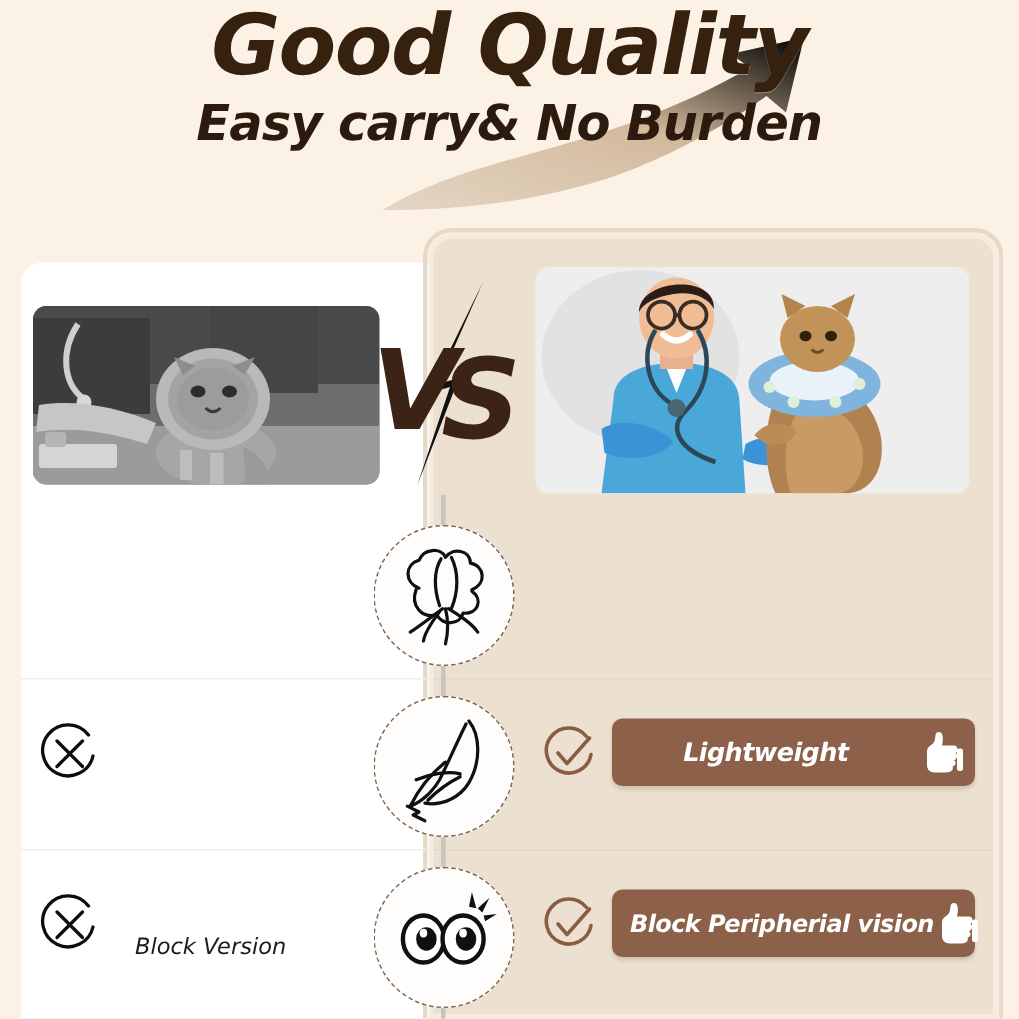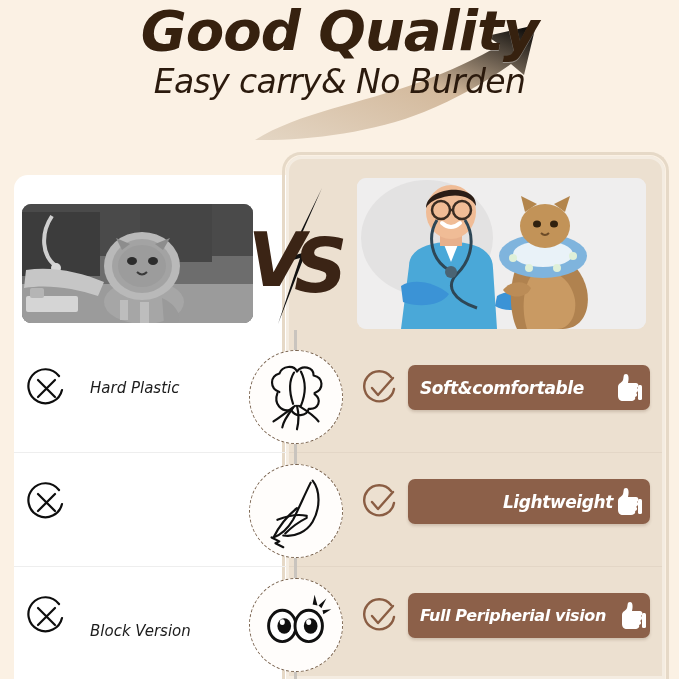--- a/index.html
+++ b/index.html
@@ -20,21 +20,21 @@
     font-family:"DejaVu Sans", sans-serif;
     font-style:italic;font-weight:700;
     font-size:56px;letter-spacing:-1px;
     color:#36210f;
     line-height:1.05;
     text-shadow:0 1px 0 rgba(255,255,255,.35);
   }
   .subtitle{
     position:absolute;left:0;top:62px;width:679px;text-align:center;
     font-family:"DejaVu Sans", sans-serif;
-    font-style:italic;font-weight:400;
+    font-style:italic;font-weight:700;
     font-size:33px;letter-spacing:-.6px;
     color:#2b1a0d;
   }
 
   
   .card-left{
     position:absolute;left:14px;top:175px;width:272px;height:504px;
     background:#ffffff;border-radius:14px 0 0 0;
   }
   .card-right{
@@ -239,85 +239,61 @@
   <div class="divider-left d1"></div>
   <div class="divider-left d2"></div>
   <div class="divider-right d1"></div>
   <div class="divider-right d2"></div>
 
   <div class="connector n1"></div>
   <div class="connector n2"></div>
   <div class="connector n3"></div>
   <div class="connector n4"></div>
 
-  <div class="row row-1">
+
+  <div class="row row-2">
     <div class="x-icon" style="top:29px">
       <svg viewBox="0 0 41 41" xmlns="http://www.w3.org/2000/svg">
         <path d="M33 8 A17 17 0 1 0 36 22" stroke="#0d0d0d" stroke-width="2.2" fill="none" stroke-linecap="round"></path>
         <path d="M12 12 L29 29 M29 12 L12 29" stroke="#0d0d0d" stroke-width="2.2" stroke-linecap="round"></path>
       </svg>
     </div>
-    <div class="neg-text" style="top:29px">Hard Plastic</div>
     <div class="check-icon" style="top:31px">
       <svg viewBox="0 0 36 36" xmlns="http://www.w3.org/2000/svg">
         <path d="M29 7 A15 15 0 1 0 32 19" stroke="#8a5d43" stroke-width="2.4" fill="none" stroke-linecap="round"></path>
         <path d="M10 18 L16 25 L31 8" stroke="#8a5d43" stroke-width="2.4" fill="none" stroke-linecap="round" stroke-linejoin="round"></path>
       </svg>
     </div>
     <div class="badge" style="top:26px;width:242px">
-      <span class="badge-text">Soft&amp;comfortable</span>
+      <span class="badge-text" style="text-align:center;padding-left:0">Lightweight</span>
       <span class="badge-thumb">
         <svg viewBox="0 0 30 30" xmlns="http://www.w3.org/2000/svg">
           <path d="M5 14 C5 10 9 10 10 7 C11 4 10 1 13 1 C16 1 16 6 15 10 L23 10 C26 10 26 14 24 15 C26 16 25 19 23 20 C25 21 24 24 22 24 C23 26 21 28 18 28 L10 28 C7 28 5 26 5 23 Z" fill="#ffffff"></path>
           <rect x="25" y="12" width="4" height="15" rx="1.5" fill="#ffffff"></rect>
         </svg>
       </span>
     </div>
   </div>
 
-  <div class="row row-2">
-    <div class="x-icon" style="top:29px">
-      <svg viewBox="0 0 41 41" xmlns="http://www.w3.org/2000/svg">
-        <path d="M33 8 A17 17 0 1 0 36 22" stroke="#0d0d0d" stroke-width="2.2" fill="none" stroke-linecap="round"></path>
-        <path d="M12 12 L29 29 M29 12 L12 29" stroke="#0d0d0d" stroke-width="2.2" stroke-linecap="round"></path>
-      </svg>
-    </div>
-    <div class="check-icon" style="top:31px">
-      <svg viewBox="0 0 36 36" xmlns="http://www.w3.org/2000/svg">
-        <path d="M29 7 A15 15 0 1 0 32 19" stroke="#8a5d43" stroke-width="2.4" fill="none" stroke-linecap="round"></path>
-        <path d="M10 18 L16 25 L31 8" stroke="#8a5d43" stroke-width="2.4" fill="none" stroke-linecap="round" stroke-linejoin="round"></path>
-      </svg>
-    </div>
-    <div class="badge" style="top:26px;width:242px">
-      <span class="badge-text" style="text-align:right;padding-left:0">Lightweight</span>
-      <span class="badge-thumb">
-        <svg viewBox="0 0 30 30" xmlns="http://www.w3.org/2000/svg">
-          <path d="M5 14 C5 10 9 10 10 7 C11 4 10 1 13 1 C16 1 16 6 15 10 L23 10 C26 10 26 14 24 15 C26 16 25 19 23 20 C25 21 24 24 22 24 C23 26 21 28 18 28 L10 28 C7 28 5 26 5 23 Z" fill="#ffffff"></path>
-          <rect x="25" y="12" width="4" height="15" rx="1.5" fill="#ffffff"></rect>
-        </svg>
-      </span>
-    </div>
-  </div>
-
   <div class="row row-3">
     <div class="x-icon" style="top:29px">
       <svg viewBox="0 0 41 41" xmlns="http://www.w3.org/2000/svg">
         <path d="M33 8 A17 17 0 1 0 36 22" stroke="#0d0d0d" stroke-width="2.2" fill="none" stroke-linecap="round"></path>
         <path d="M12 12 L29 29 M29 12 L12 29" stroke="#0d0d0d" stroke-width="2.2" stroke-linecap="round"></path>
       </svg>
     </div>
     <div class="neg-text" style="top:44px">Block Version</div>
     <div class="check-icon" style="top:31px">
       <svg viewBox="0 0 36 36" xmlns="http://www.w3.org/2000/svg">
         <path d="M29 7 A15 15 0 1 0 32 19" stroke="#8a5d43" stroke-width="2.4" fill="none" stroke-linecap="round"></path>
         <path d="M10 18 L16 25 L31 8" stroke="#8a5d43" stroke-width="2.4" fill="none" stroke-linecap="round" stroke-linejoin="round"></path>
       </svg>
     </div>
     <div class="badge" style="top:26px;width:242px">
-      <span class="badge-text" style="font-size:16px">Full Peripherial vision</span>
+      <span class="badge-text" style="font-size:16px">Block Peripherial vision</span>
       <span class="badge-thumb" style="margin-right:3px">
         <svg viewBox="0 0 30 30" xmlns="http://www.w3.org/2000/svg">
           <path d="M5 14 C5 10 9 10 10 7 C11 4 10 1 13 1 C16 1 16 6 15 10 L23 10 C26 10 26 14 24 15 C26 16 25 19 23 20 C25 21 24 24 22 24 C23 26 21 28 18 28 L10 28 C7 28 5 26 5 23 Z" fill="#ffffff"></path>
           <rect x="25" y="12" width="4" height="15" rx="1.5" fill="#ffffff"></rect>
         </svg>
       </span>
     </div>
   </div>
 
   <div class="circle c1">

